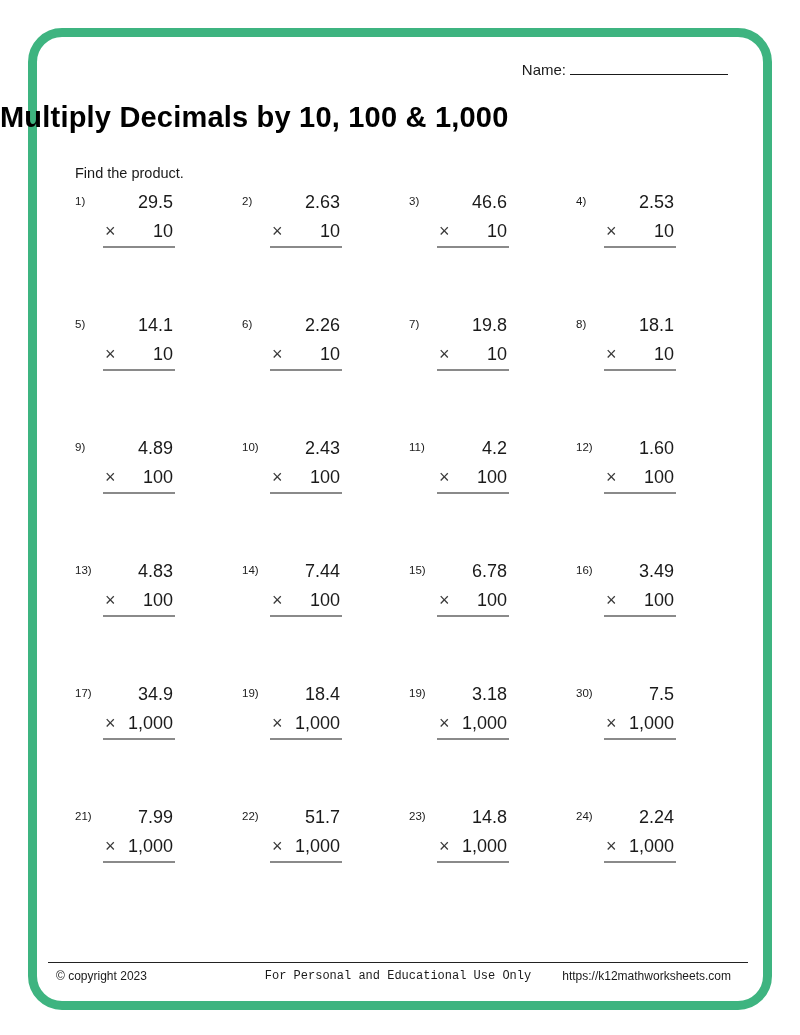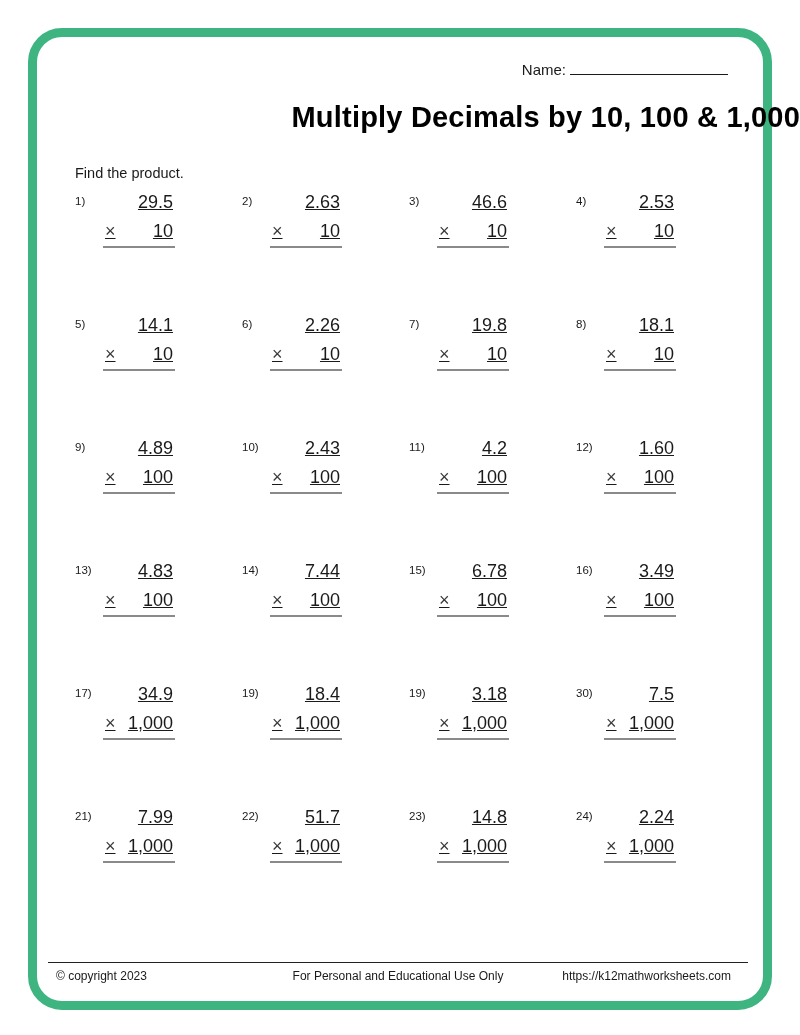--- a/index.html
+++ b/index.html
@@ -41,21 +41,21 @@
     margin-left: 4px;
     border-bottom: 1.6px solid #1a1a1a;
     vertical-align: baseline;
   }
   .title {
     position: absolute;
     top: 101px;
     left: 0;
     width: 100%;
     margin: 0;
-    text-align: right;
+    text-align: left;
     font-size: 29px;
     font-weight: bold;
     letter-spacing: 0.2px;
     color: #000000;
   }
   .instruction {
     position: absolute;
     left: 75px;
     top: 165px;
     font-size: 14.5px;
@@ -75,21 +75,20 @@
   .pnum {
     font-size: 11.5px;
     width: 24px;
     padding-top: 3px;
     flex: none;
   }
   .stack {
     width: 72px;
     margin-left: 4px;
     flex: none;
-    text-decoration: underline;
   }
   .operand {
     text-align: right;
     font-size: 18px;
     line-height: 1.15;
     padding-right: 2px;
   }
   .mult-row {
     display: flex;
     justify-content: space-between;
@@ -115,21 +114,21 @@
   }
   .footer-row {
     position: absolute;
     left: 48px;
     top: 969px;
     width: 700px;
     height: 16px;
     font-size: 12px;
   }
   .footer-left  { position: absolute; left: 8px; }
-  .footer-center{ position: absolute; left: 0; right: 0; text-align: center; }
+  .footer-center{ position: absolute; left: 0; right: 0; text-align: center; font-family: Liberation Mono, monospace; }
   .footer-right { position: absolute; right: 17px; }
 </style>
 </head>
 <body>
 
 <div class="page">
   <div class="border-frame"></div>
 
   <div class="name-row">
     <span>Name:</span><span class="name-line"></span>

